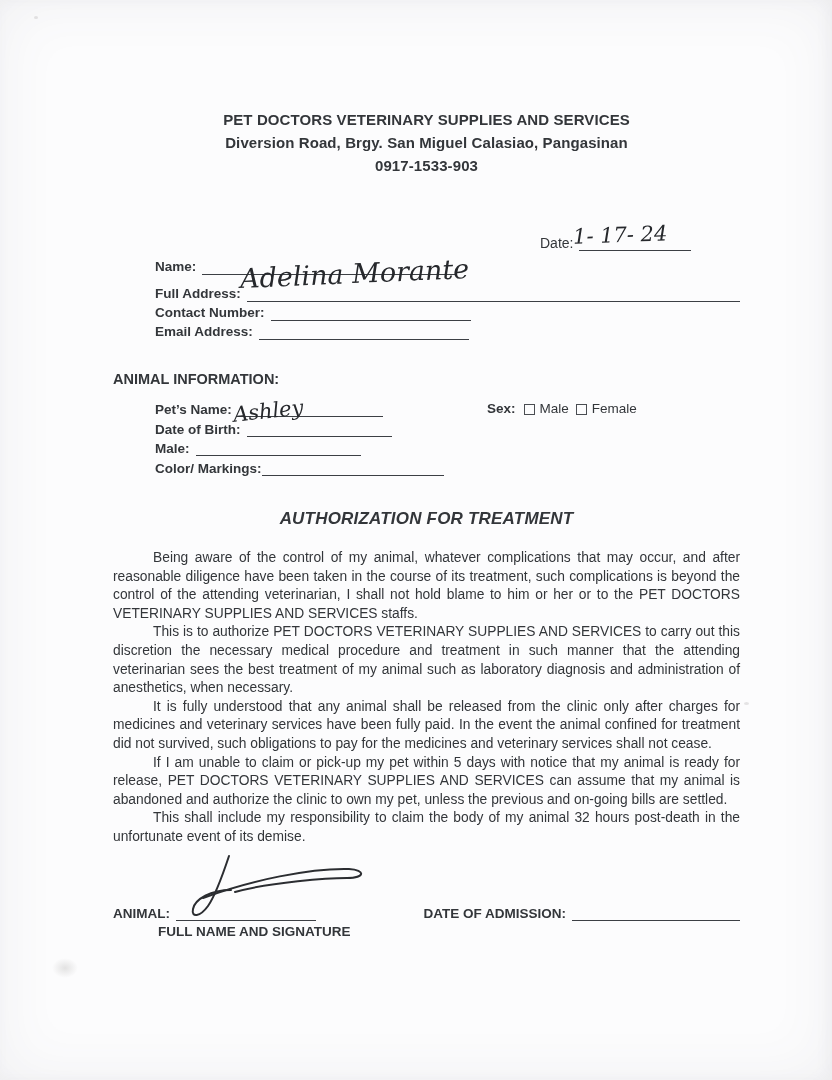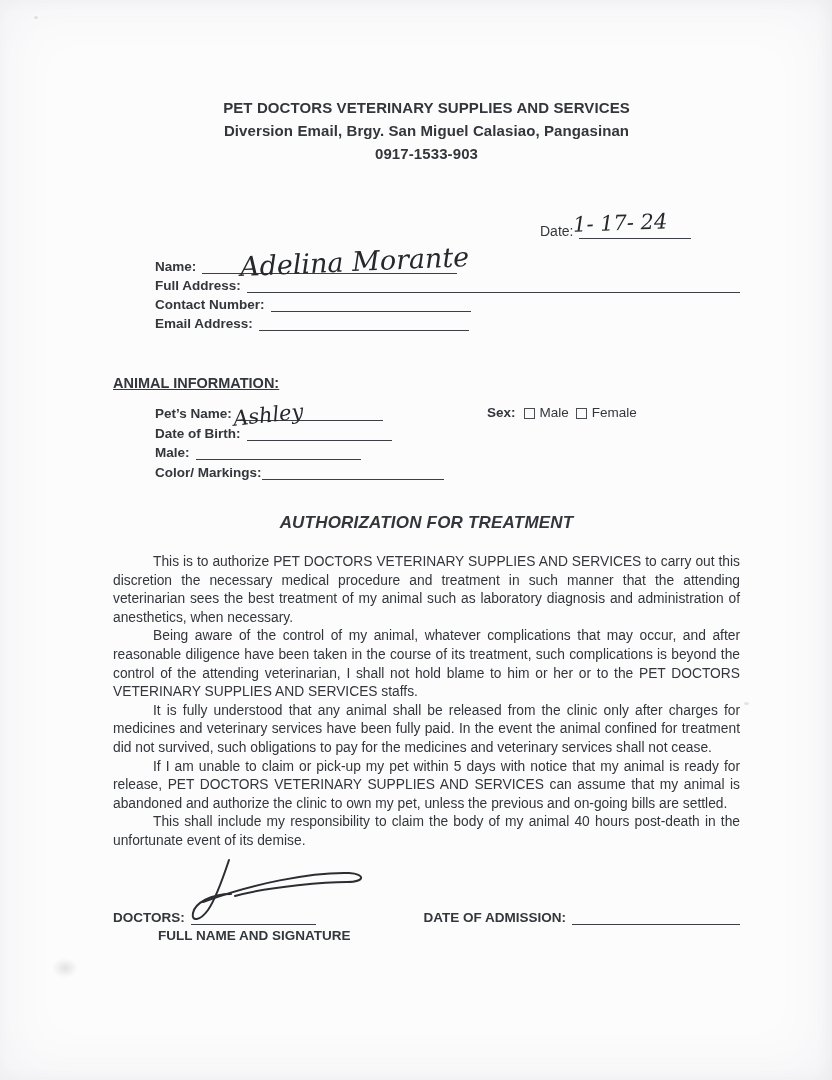--- a/index.html
+++ b/index.html
@@ -13,37 +13,37 @@
   }
   .paper{
     position:absolute;inset:0;
     background:#fcfcfd;
     box-shadow:inset 0 0 60px rgba(90,90,100,0.07), inset -4px 0 14px rgba(120,120,130,0.06);
   }
   .speck{position:absolute;border-radius:50%;background:rgba(120,118,115,0.18);}
   .smudge{position:absolute;width:26px;height:20px;border-radius:50%;
     background:radial-gradient(ellipse at center, rgba(150,148,145,0.25), rgba(150,148,145,0) 70%);}
   .content{
-    position:absolute;left:113px;top:96px;width:627px;
+    position:absolute;left:113px;top:108px;width:627px;
   }
   
   .header{text-align:center;font-weight:bold;font-size:15px;line-height:23px;letter-spacing:.1px;}
   
   .date-row{margin-top:44px;padding-left:427px;display:flex;align-items:flex-end;position:relative;height:30px;}
   .date-row .lbl{font-weight:normal;font-size:14px;margin-right:6px;}
   .line{display:inline-block;border-bottom:1.4px solid #3c3f44;height:15px;vertical-align:baseline;}
   .hand{
     font-family:"DejaVu Serif", serif;font-style:italic;color:#26282c;
     position:absolute;white-space:nowrap;pointer-events:none;
   }
   .date-hand{font-size:21px;left:460px;bottom:4px;transform:rotate(-2deg);}
   
   .section-title{font-weight:bold;font-size:14.5px;margin-top:24px;}
   .fields{margin-left:42px;margin-top:8px;}
-  .frow{display:flex;align-items:flex-end;height:19px;position:relative;}
+  .frow{display:flex;align-items:flex-start;height:19px;position:relative;}
   .frow .lbl{font-weight:bold;font-size:13.5px;margin-right:6px;white-space:nowrap;}
   .grid-row{display:flex;align-items:flex-start;height:19.5px;position:relative;}
   .cell-l{width:332px;display:flex;align-items:flex-end;}
   .cell-l .lbl{font-weight:bold;font-size:13.5px;margin-right:6px;white-space:nowrap;}
   .cell-r{display:flex;align-items:flex-end;}
   .cell-r .lbl{font-weight:bold;font-size:13.5px;margin-right:6px;white-space:nowrap;}
   .name-hand{font-size:27px;left:85px;bottom:-3px;transform:rotate(-2.5deg);}
   .pet-hand{font-size:21px;left:78px;bottom:-2px;transform:rotate(-6deg);}
   .checkbox{display:inline-block;width:9px;height:9px;border:1.3px solid #4a4d52;margin:0 5px 1px 2px;vertical-align:-1px;}
   .opt{font-size:13.5px;}
@@ -64,21 +64,21 @@
 
 <div class="paper"></div>
 <div class="smudge" style="left:52px;top:958px;"></div>
 <div class="speck" style="left:34px;top:16px;width:4px;height:3px;"></div>
 <div class="speck" style="left:744px;top:702px;width:5px;height:3px;"></div>
 
 <div class="content">
 
   <div class="header">
     <div>PET DOCTORS VETERINARY SUPPLIES AND SERVICES</div>
-    <div>Diversion Email, Brgy. San Miguel Calasiao, Pangasinan</div>
+    <div>Diversion Road, Brgy. San Miguel Calasiao, Pangasinan</div>
     <div>0917-1533-903</div>
   </div>
 
   <div class="date-row">
     <span class="lbl">Date:</span>
     <span class="line" style="width:112px;"></span>
     <span class="hand date-hand">1- 17- 24</span>
   </div>
 
   <div class="fields">
@@ -94,21 +94,21 @@
     <div class="frow">
       <span class="lbl">Contact Number:</span>
       <span class="line" style="width:200px;"></span>
     </div>
     <div class="frow">
       <span class="lbl">Email Address:</span>
       <span class="line" style="width:210px;"></span>
     </div>
   </div>
 
-  <div class="section-title" style="margin-top:44px;text-decoration:underline;">ANIMAL INFORMATION:</div>
+  <div class="section-title" style="margin-top:28px;">ANIMAL INFORMATION:</div>
   <div class="fields" style="margin-top:14px;">
     <div class="grid-row">
       <div class="cell-l">
         <span class="lbl">Pet’s Name:</span>
         <span class="line" style="width:145px;"></span>
         <span class="hand pet-hand">Ashley</span>
       </div>
       <div class="cell-r">
         <span class="lbl">Sex:</span>
         <span class="checkbox"></span>
@@ -132,29 +132,29 @@
     <div class="grid-row">
       <div class="cell-l">
         <span class="lbl" style="margin-right:0;">Color/ Markings:</span>
         <span class="line" style="width:182px;"></span>
       </div>
     </div>
   </div>
 
   <div class="auth-title">AUTHORIZATION FOR TREATMENT</div>
   <div class="paras">
+    <p>Being aware of the control of my animal, whatever complications that may occur, and after reasonable diligence have been taken in the course of its treatment, such complications is beyond the control of the attending veterinarian, I shall not hold blame to him or her or to the PET DOCTORS VETERINARY SUPPLIES AND SERVICES staffs.</p>
     <p>This is to authorize PET DOCTORS VETERINARY SUPPLIES AND SERVICES to carry out this discretion the necessary medical procedure and treatment in such manner that the attending veterinarian sees the best treatment of my animal such as laboratory diagnosis and administration of anesthetics, when necessary.</p>
-    <p>Being aware of the control of my animal, whatever complications that may occur, and after reasonable diligence have been taken in the course of its treatment, such complications is beyond the control of the attending veterinarian, I shall not hold blame to him or her or to the PET DOCTORS VETERINARY SUPPLIES AND SERVICES staffs.</p>
     <p>It is fully understood that any animal shall be released from the clinic only after charges for medicines and veterinary services have been fully paid. In the event the animal confined for treatment did not survived, such obligations to pay for the medicines and veterinary services shall not cease.</p>
     <p>If I am unable to claim or pick-up my pet within 5 days with notice that my animal is ready for release, PET DOCTORS VETERINARY SUPPLIES AND SERVICES can assume that my animal is abandoned and authorize the clinic to own my pet, unless the previous and on-going bills are settled.</p>
-    <p>This shall include my responsibility to claim the body of my animal 40 hours post-death in the unfortunate event of its demise.</p>
+    <p>This shall include my responsibility to claim the body of my animal 32 hours post-death in the unfortunate event of its demise.</p>
   </div>
 
   <div class="sig-row">
-    <span class="lbl">DOCTORS:</span>
+    <span class="lbl">ANIMAL:</span>
     <span class="line" style="width:178px;"></span>
     <svg class="sig-svg" width="230" height="68" viewBox="0 0 230 68">
       <path d="M78,4 C72,22 64,44 57,54 C49,65 40,66 42,57 C44,47 60,38 80,38"></path>
       <path d="M52,46 C100,28 160,16 198,17 C215,18 214,26 196,26 C178,26 120,30 84,40"></path>
     </svg>
     <span class="admission">
       <span class="lbl">DATE OF ADMISSION:</span>
       <span class="line" style="width:168px;"></span>
     </span>
   </div>

